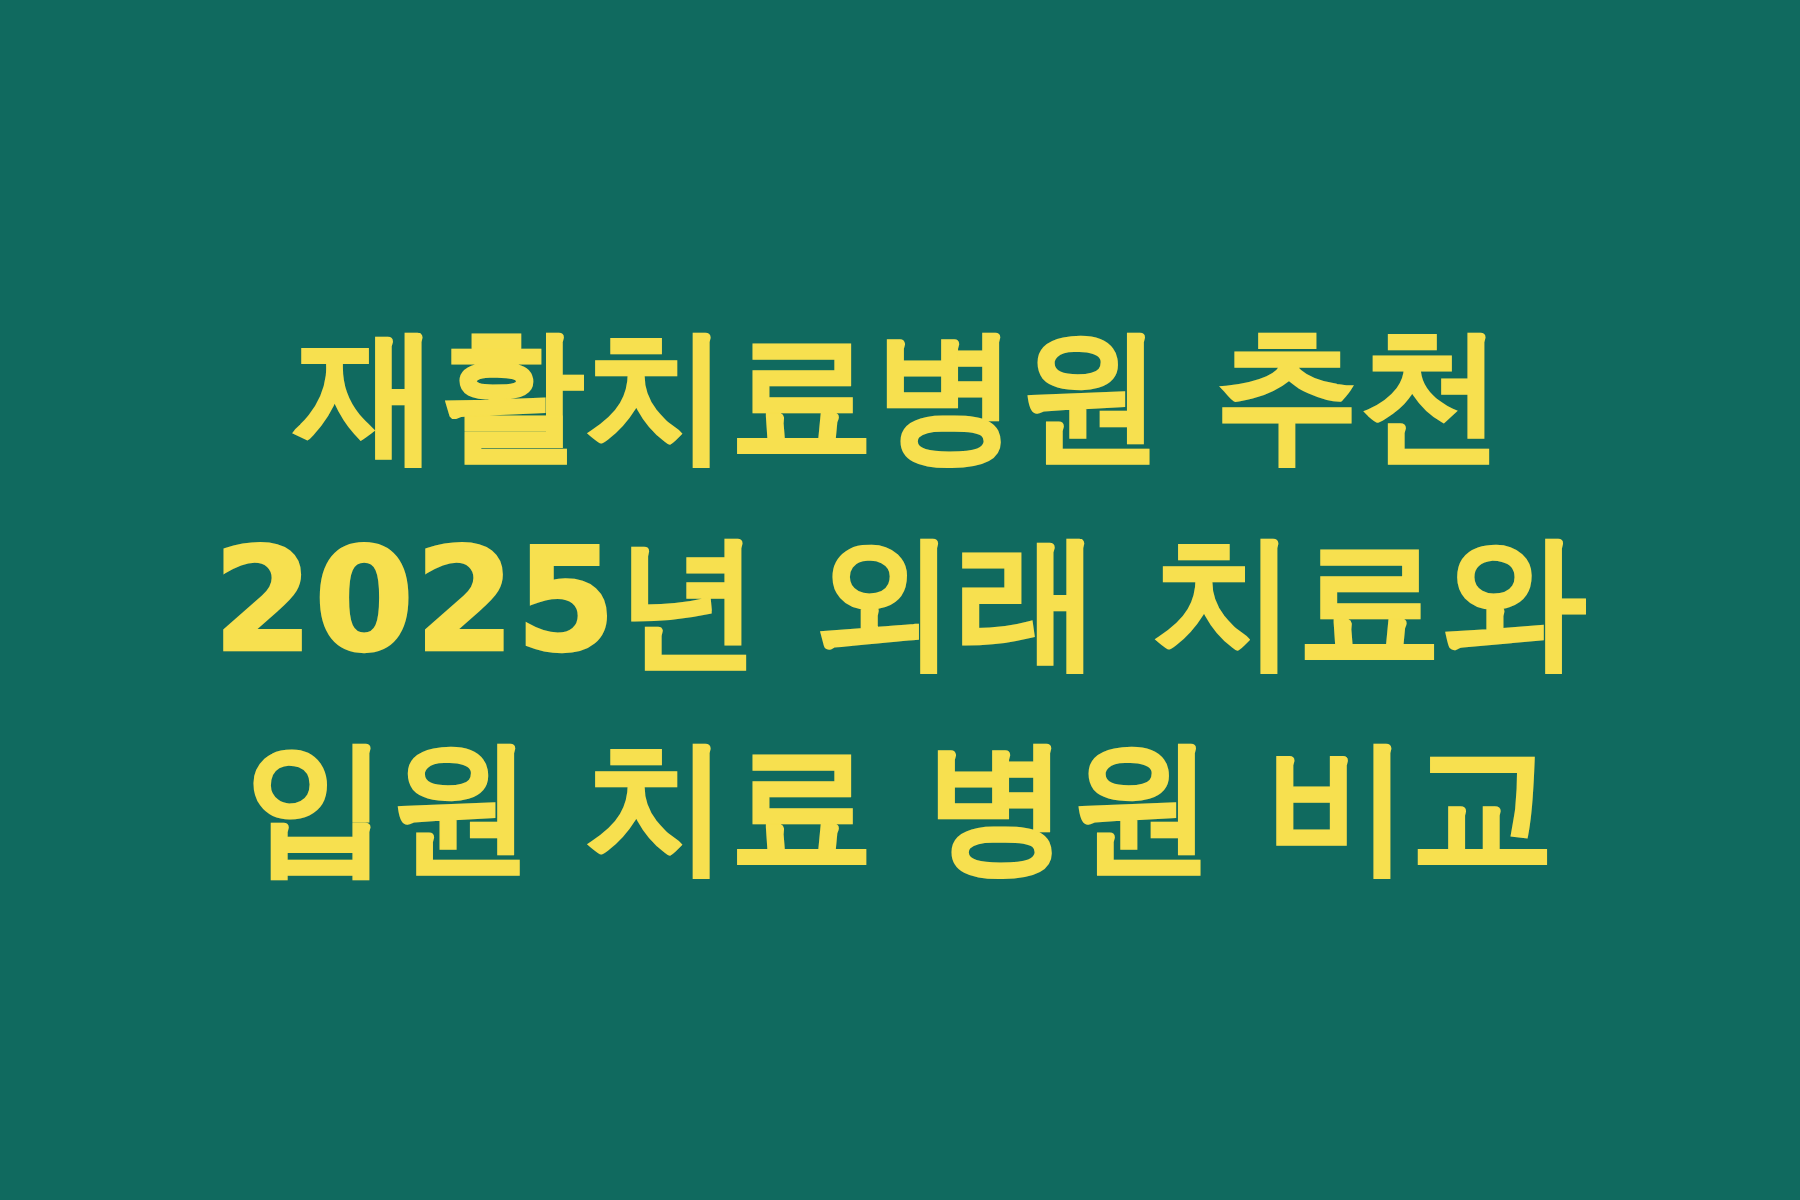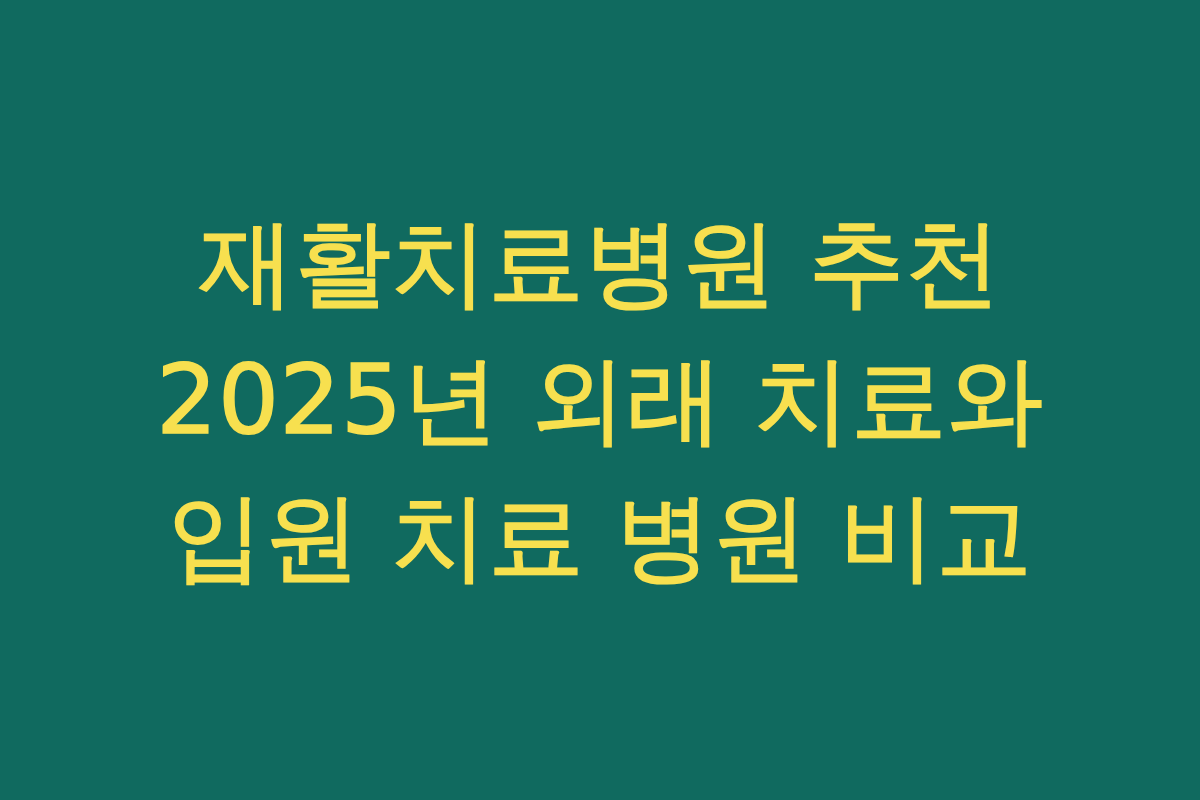--- a/index.html
+++ b/index.html
@@ -33,21 +33,21 @@
     width: 1060px;
     padding: 0 8px;
     text-align: center;
   }
 
   .headline {
     margin: 0;
     color: #f7e04f;
     font-family: "DejaVu Sans", "Liberation Sans", sans-serif;
     font-size: 96px;
-    font-weight: 400;
+    font-weight: 700;
     line-height: 137px;
     letter-spacing: 0.5px;
     word-break: keep-all;
     overflow-wrap: break-word;
     text-rendering: geometricPrecision;
     
     paint-order: stroke fill;
     -webkit-text-stroke: 1.5px #f7e04f;
     text-shadow: 0 0 1px rgba(247, 224, 79, 0.55);
   }

